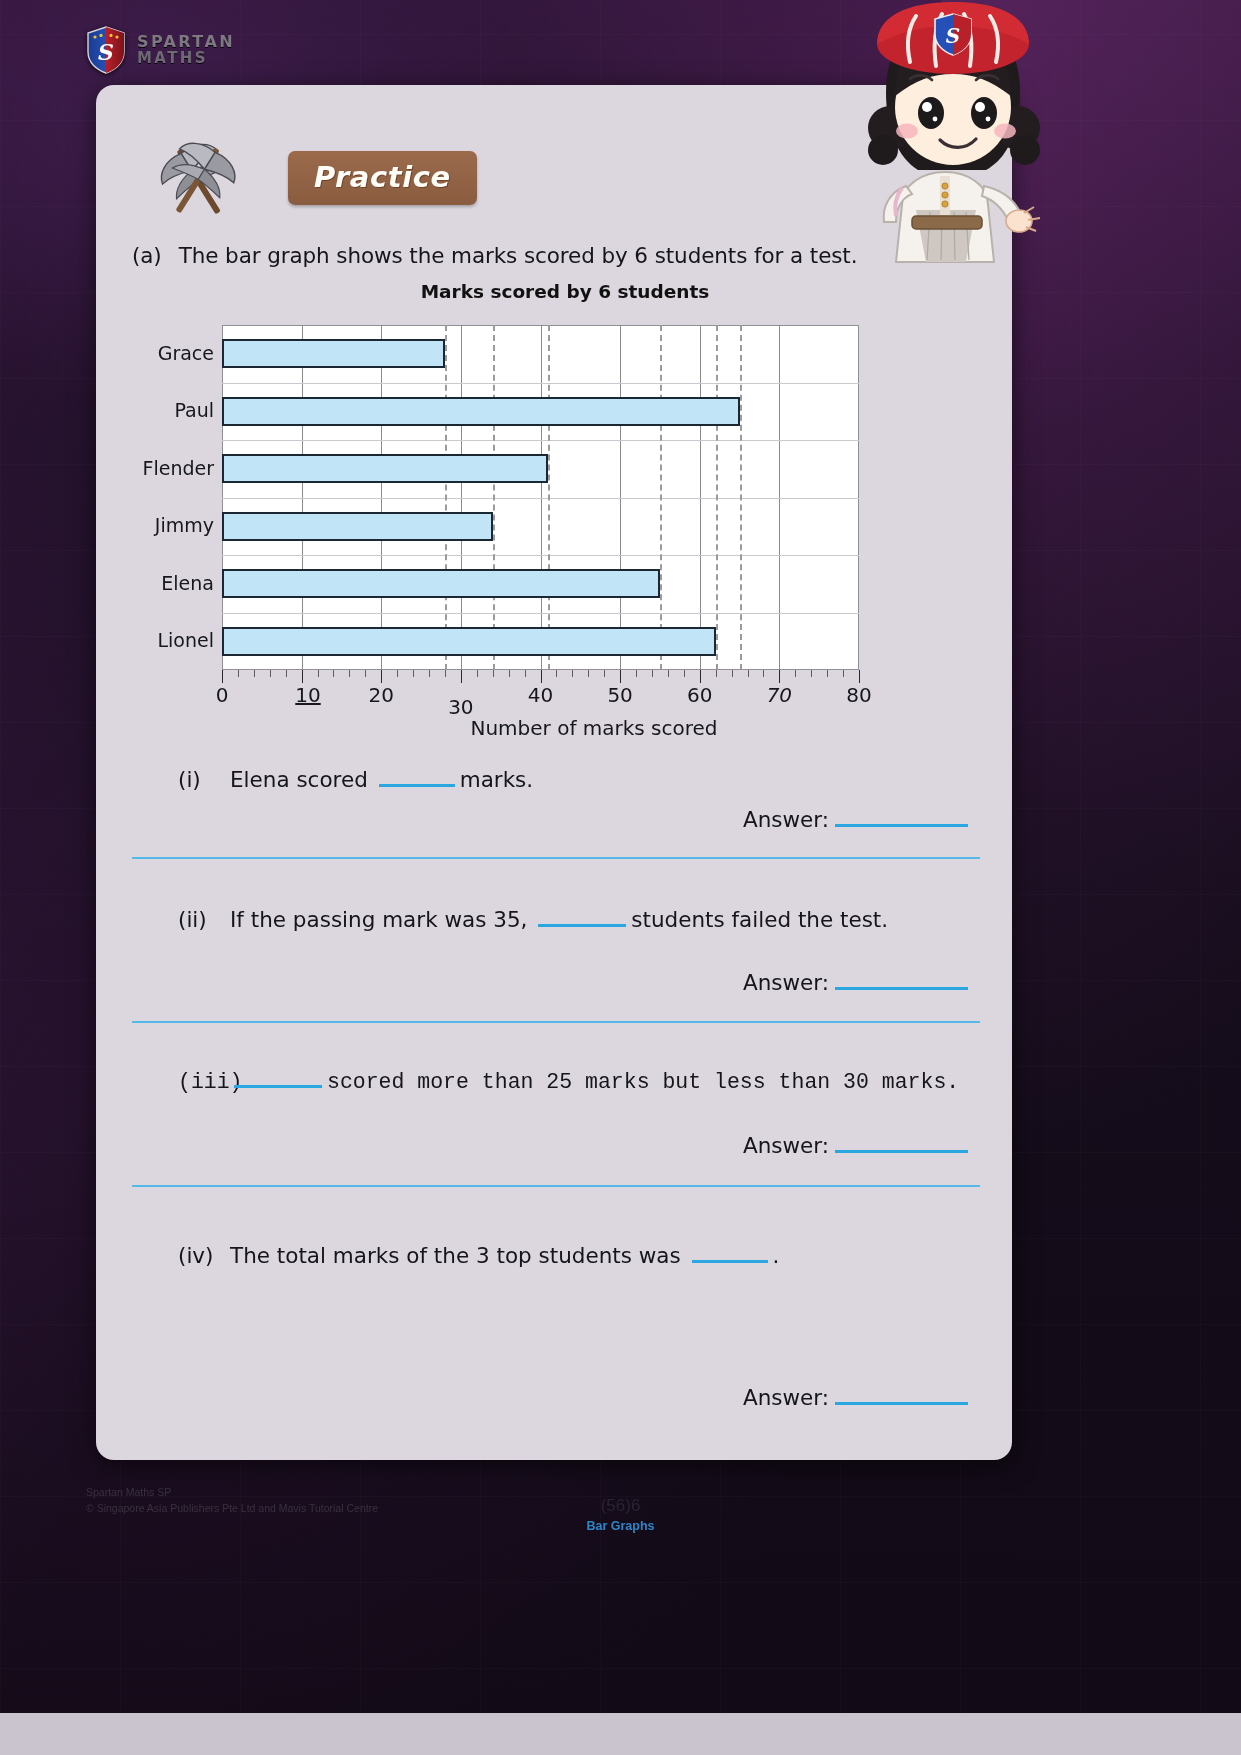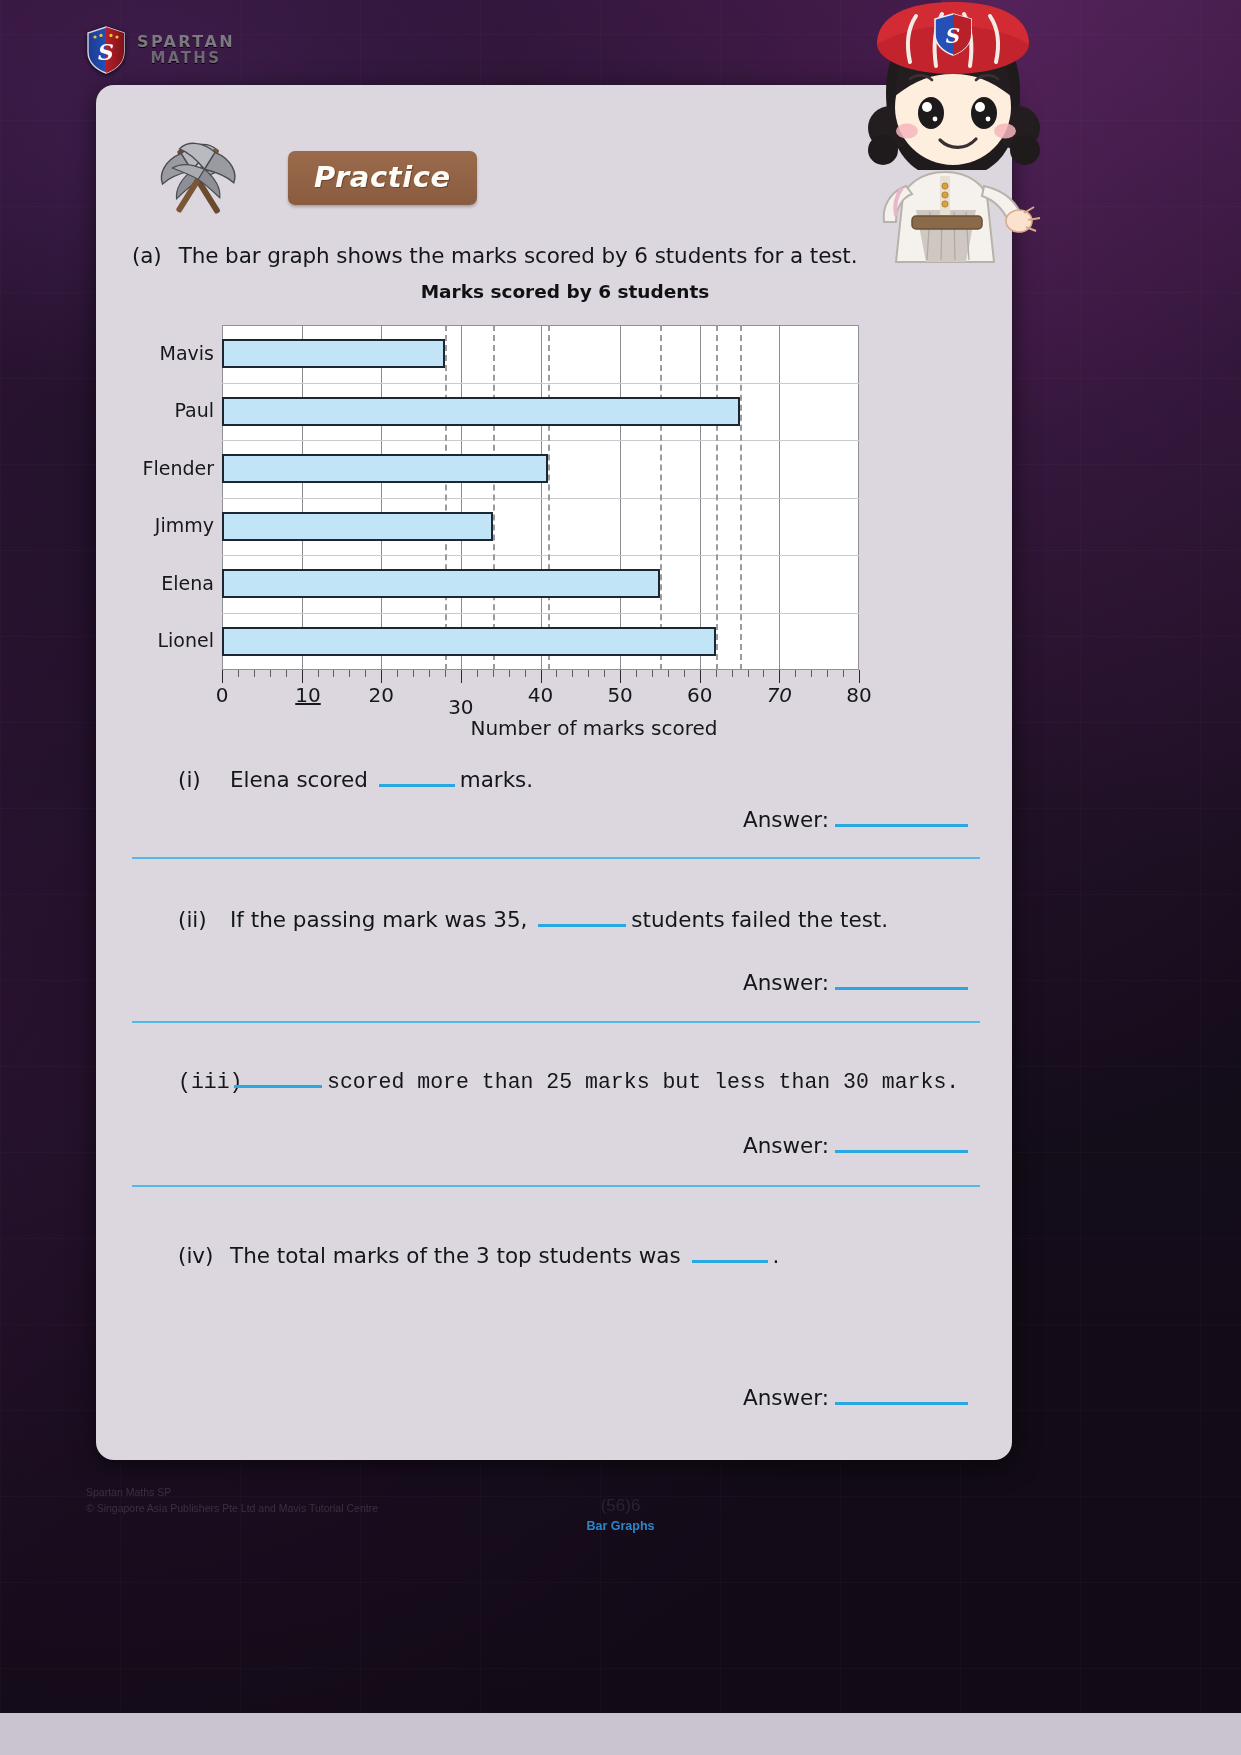--- a/index.html
+++ b/index.html
@@ -38,21 +38,21 @@
 
   
   .brand {
     position:absolute; left:86px; top:26px;
     display:flex; align-items:center; gap:11px; z-index:6;
   }
   .shield {
     width:40px; height:48px; position:relative; flex:none;
     filter:drop-shadow(0 1px 2px rgba(0,0,0,.8));
   }
-  .brand-text { line-height:1.05;text-align:center; }
+  .brand-text { line-height:1.05; }
   .brand-text .l1, .brand-text .l2 {
     font-family:"DejaVu Sans", sans-serif;
     font-weight:700; letter-spacing:2.4px;
     color:#7d7882; font-size:16px;
     text-shadow:0 1px 0 rgba(0,0,0,.9);
   }
   .brand-text .l2 { font-size:15px; color:#6e6974; }
 
   
   .page {
@@ -305,21 +305,21 @@
           </div>
       <div id="bar-layer">
             <div class="bar" style="left: 0px; width: 222.95px; top: 14.25px; background: rgb(194, 228, 247); border-color: rgb(27, 39, 51);"></div>
             <div class="bar" style="left: 0px; width: 517.562px; top: 71.75px; background: rgb(194, 228, 247); border-color: rgb(27, 39, 51);"></div>
             <div class="bar" style="left: 0px; width: 326.462px; top: 129.25px; background: rgb(194, 228, 247); border-color: rgb(27, 39, 51);"></div>
             <div class="bar" style="left: 0px; width: 270.725px; top: 186.75px; background: rgb(194, 228, 247); border-color: rgb(27, 39, 51);"></div>
             <div class="bar" style="left: 0px; width: 437.938px; top: 244.25px; background: rgb(194, 228, 247); border-color: rgb(27, 39, 51);"></div>
             <div class="bar" style="left: 0px; width: 493.675px; top: 301.75px; background: rgb(194, 228, 247); border-color: rgb(27, 39, 51);"></div>
           </div>
       <div id="ylabel-layer">
-            <div class="ylabel" style="top: 16.75px;">Mavis</div>
+            <div class="ylabel" style="top: 16.75px;">Grace</div>
             <div class="ylabel" style="top: 74.25px;">Paul</div>
             <div class="ylabel" style="top: 131.75px;">Flender</div>
             <div class="ylabel" style="top: 189.25px;">Jimmy</div>
             <div class="ylabel" style="top: 246.75px;">Elena</div>
             <div class="ylabel" style="top: 304.25px;">Lionel</div>
           </div>
     </div>
     <div class="ruler" id="ruler-layer">
           <div class="tick-major" style="left: 0px;"></div>
           <div class="tick-minor" style="left: 15.925px;"></div>

